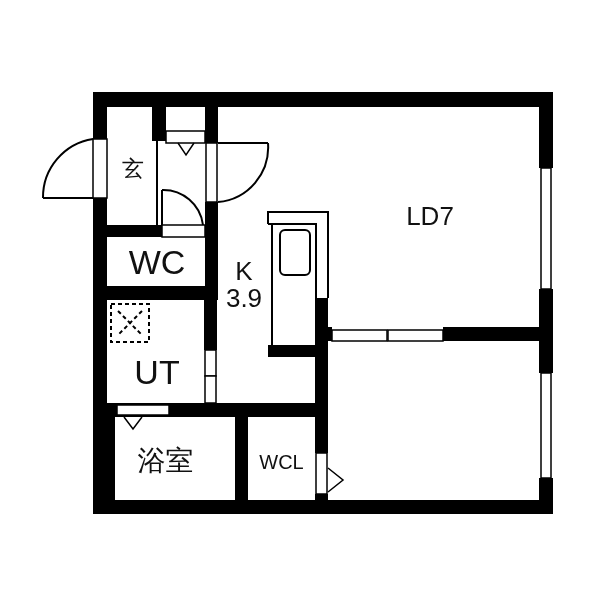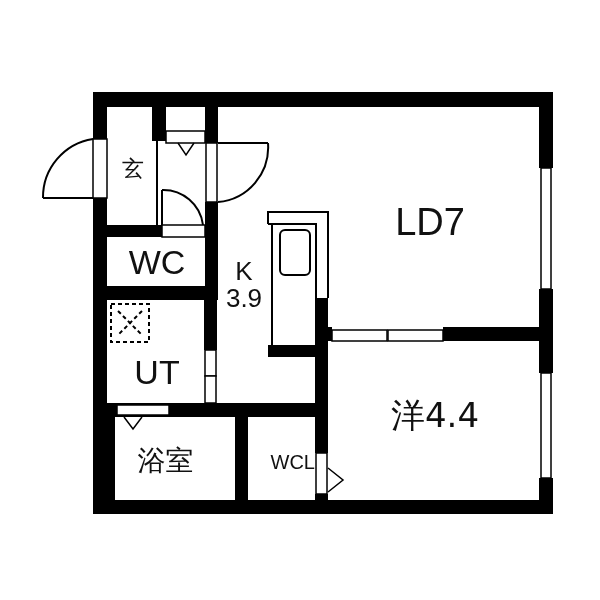--- a/index.html
+++ b/index.html
@@ -1,19 +1,19 @@
 <!DOCTYPE html>
 <html><head>
 <meta charset="utf-8">
 <style>
   html, body { margin: 0; padding: 0; background: #ffffff; }
   body { width: 600px; height: 600px; position: relative; overflow: hidden; font-family: "Liberation Sans", "DejaVu Sans", sans-serif; }
   .plan { position: absolute; left: 0; top: 0; width: 600px; height: 600px; }
   .label { position: absolute; color: #111; line-height: 1; white-space: nowrap; text-align: center; }
-  .lbl-big { font-size: 38px; }
+  .lbl-big { font-size: 26px; }
   .lbl-mid { font-size: 34px; }
   .lbl-sm { font-size: 22px; }
   .lbl-k { font-size: 26px; line-height: 1.05; }
   .jp { font-family: "DejaVu Sans", sans-serif; }
 </style>
 </head>
 <body>
 
 <div class="plan">
   <svg width="600" height="600" viewBox="0 0 600 600" xmlns="http://www.w3.org/2000/svg">
@@ -125,20 +125,19 @@
       <line x1="118" y1="311" x2="142" y2="335"></line>
       <line x1="142" y1="311" x2="118" y2="335"></line>
     </g>
   </svg>
 
   
   <div class="label lbl-sm jp" style="left:118px; top:158px; width:30px;">玄</div>
   <div class="label lbl-mid" style="left:112px; top:355px; width:90px;">UT</div>
   <div class="label lbl-mid" style="left:112px; top:245px; width:90px;">WC</div>
   <div class="label lbl-sm jp" style="left:108px; top:447px; width:115px; font-size:28px;">浴室</div>
-  <div class="label lbl-sm" style="left:248px; top:452px; width:67px; font-size:20px;text-align:right;">WCL</div>
+  <div class="label lbl-sm" style="left:248px; top:452px; width:67px; font-size:20px;">WCL</div>
   <div class="label lbl-k" style="left:220px; top:258px; width:48px;">
     <div>K</div>
     <div>3.9</div>
   </div>
   <div class="label lbl-big" style="left:375px; top:203px; width:110px;">LD7</div>
-  <div class="label lbl-big jp" style="left:370px; top:398px; width:130px; font-size:34px;">洋4.4</div>
 </div>
 
 </body></html>

